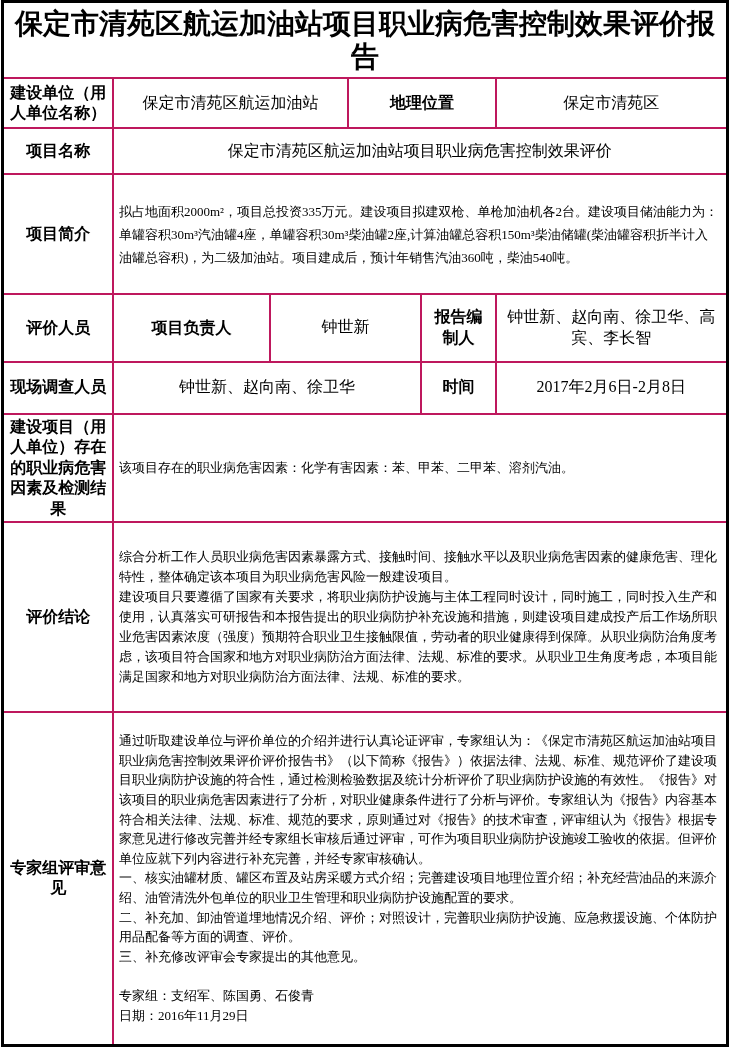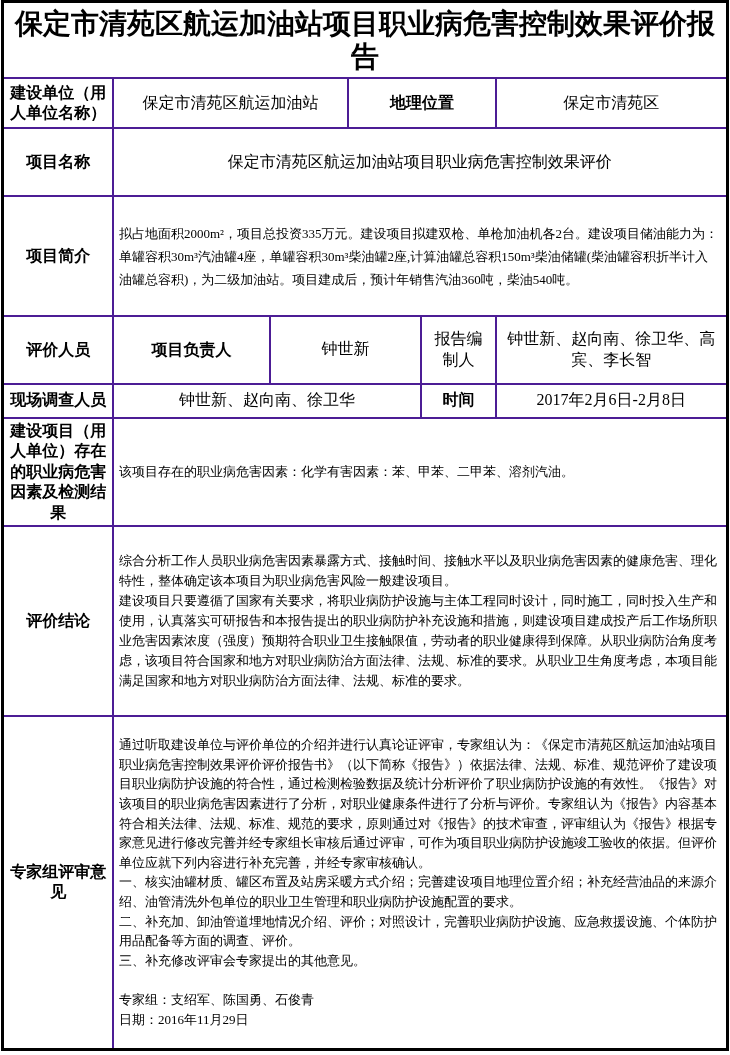--- a/index.html
+++ b/index.html
@@ -16,42 +16,42 @@
   }
   table.report {
     width: 724px;
     margin: 0 auto;
     border-collapse: collapse;
     table-layout: fixed;
     border: 3px solid #000;
     background: #fff;
   }
   table.report td {
-    border: 2px solid #4c1d95;
+    border: 2px solid #be185d;
     vertical-align: middle;
     box-sizing: border-box;
     overflow: hidden;
   }
   td.title-cell {
     font-size: 28px;
     font-weight: 700;
     text-align: center;
     line-height: 1.18;
     padding: 4px 4px;
     height: 64px;
   }
   td.label {
     font-weight: 700;
     font-size: 16px;
     text-align: center;
     line-height: 1.28;
     padding: 2px 4px;
   }
   td.label-wide {
-    font-weight: 400;
+    font-weight: 700;
     font-size: 16px;
     text-align: center;
     line-height: 1.28;
     padding: 2px 6px;
   }
   td.val {
     font-size: 16px;
     text-align: center;
     line-height: 1.3;
     padding: 2px 14px;
@@ -68,24 +68,24 @@
     text-align: left;
     padding: 2px 5px;
     white-space: pre-wrap;
     line-break: anywhere;
   }
   .lh-intro  { line-height: 23px; }
   .lh-concl  { line-height: 20px; }
   .lh-expert { line-height: 19.6px; }
   .lh-single { line-height: 20px; }
   tr.r-unit    { height: 50px; }
-  tr.r-name    { height: 68px; margin-top: 36px; }
+  tr.r-name    { height: 46px; margin-top: 36px; }
   tr.r-intro   { height: 120px; }
   tr.r-eval    { height: 36px; }
-  tr.r-survey  { height: 34px; }
+  tr.r-survey  { height: 52px; }
   tr.r-hazard  { height: 108px; }
   tr.r-concl   { height: 190px; }
   tr.r-expert  { height: 333px; }
 </style>
 </head>
 <body>
 
 <div class="doc">
   <table class="report">
     <colgroup>

